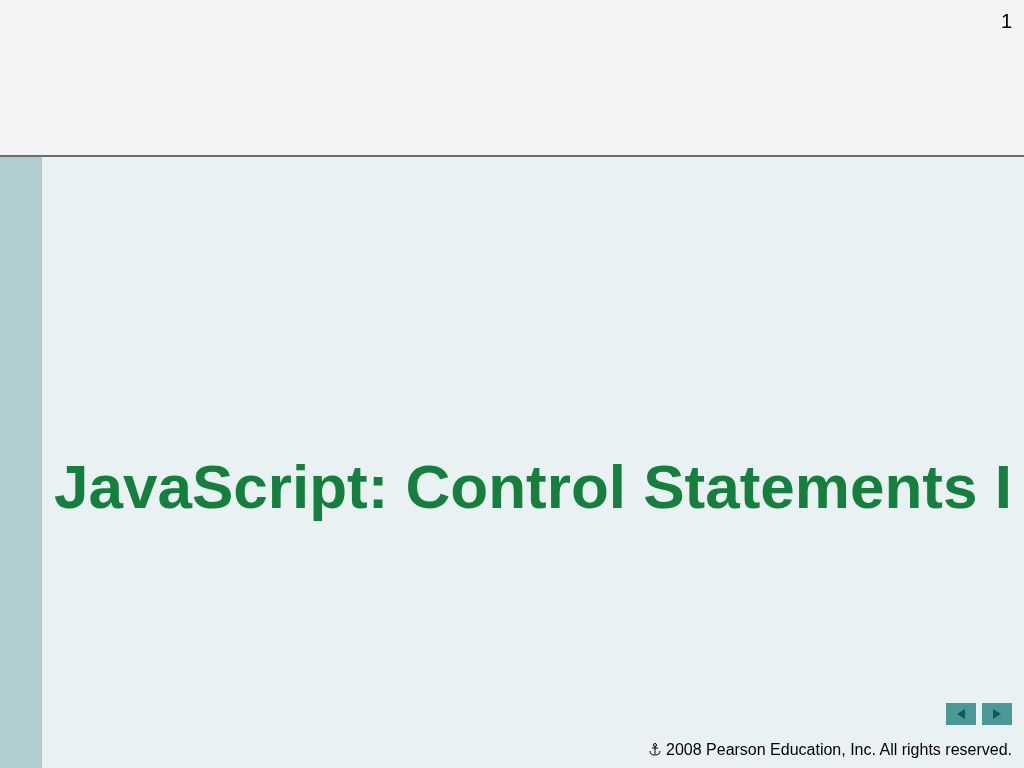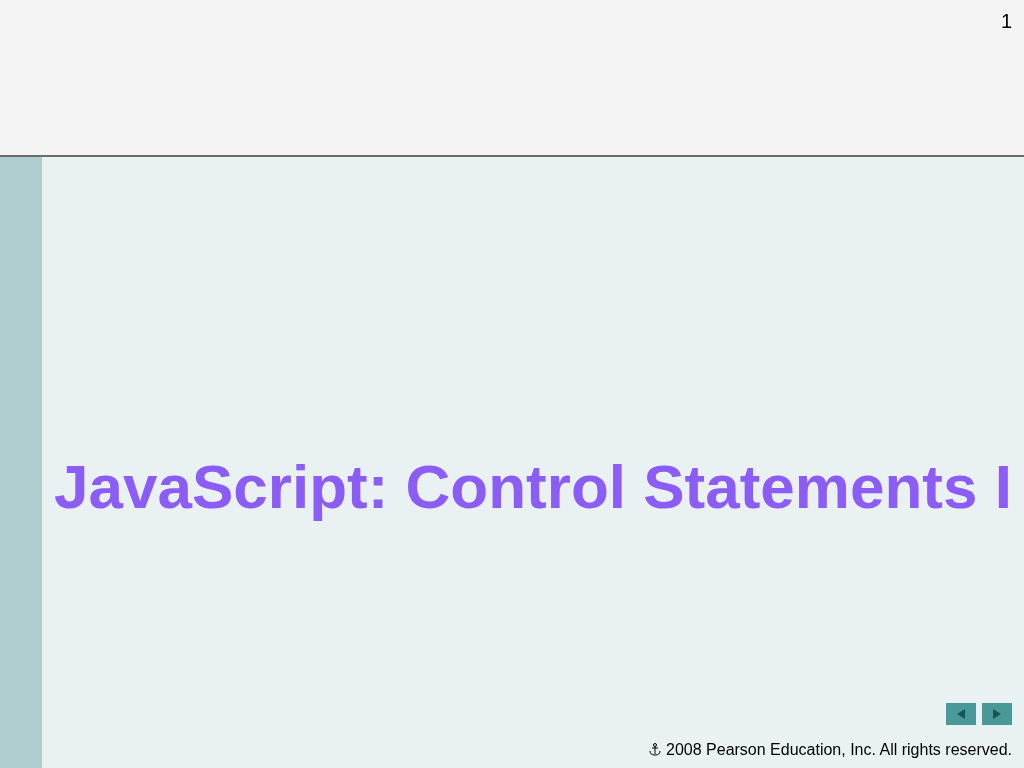--- a/index.html
+++ b/index.html
@@ -47,21 +47,21 @@
     .main-content {
       flex: 1;
       display: flex;
       align-items: center;
       justify-content: center;
       position: relative;
     }
     .slide-title {
       font-size: 62px;
       font-weight: bold;
-      color: #8b5cf6;
+      color: #15803d;
       text-align: center;
       line-height: 1.15;
       font-family: Arial, Helvetica, sans-serif;
       margin-top: 48px;
     }
     .footer {
       position: absolute;
       bottom: 8px;
       right: 12px;
       display: flex;

